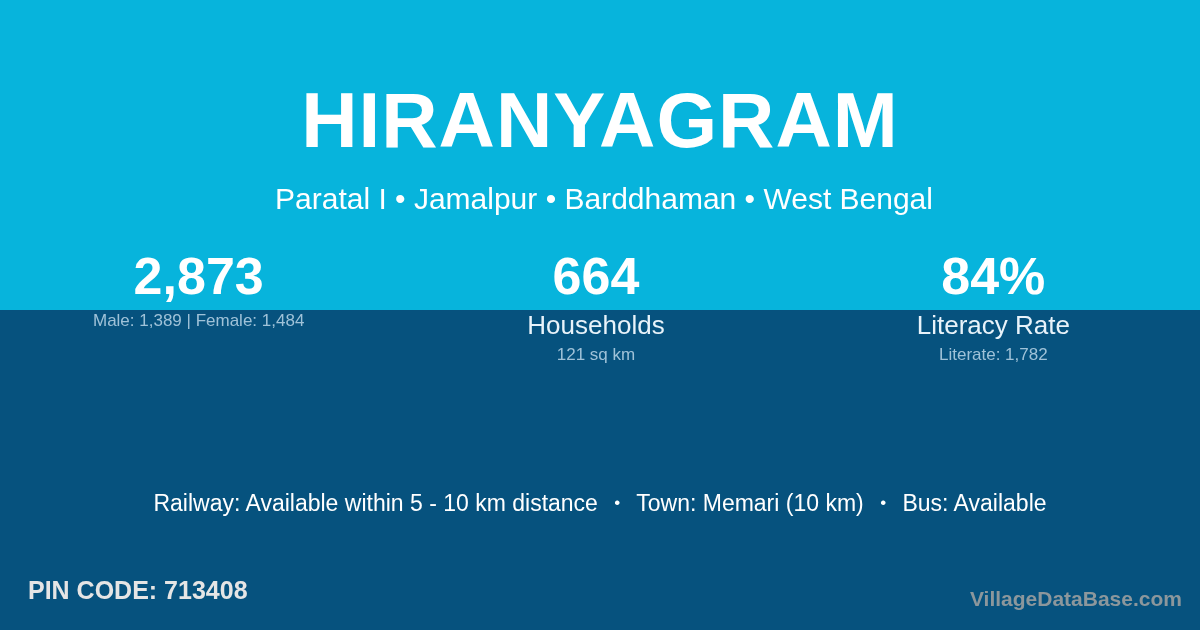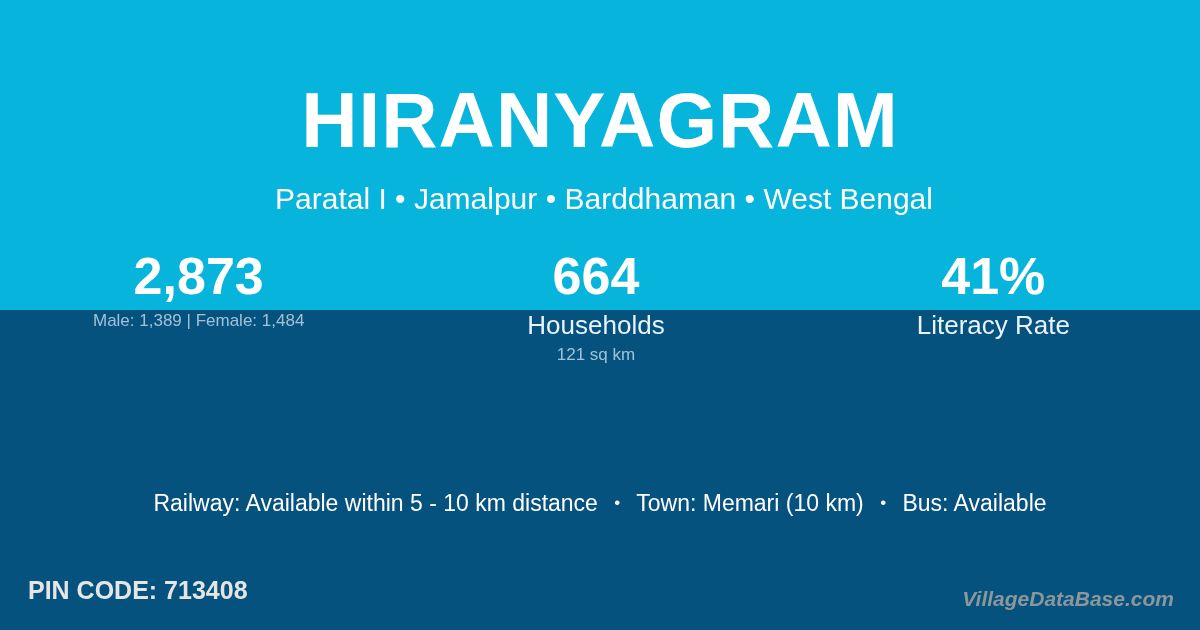--- a/index.html
+++ b/index.html
@@ -122,28 +122,27 @@
     left: 28px;
     top: 575px;
     color: #e5e5e5;
     font-size: 25px;
     font-weight: bold;
     line-height: 30px;
     white-space: nowrap;
   }
   .watermark {
     position: absolute;
-    right: 26px;
+    right: 18px;
     top: 586px;
     color: #8c979c;
     font-size: 21px;
     font-weight: bold;
     line-height: 26px;
     white-space: nowrap;
-    font-style: italic;
   }
 </style>
 </head>
 <body>
 
 <div class="card">
 
   <div class="banner"></div>
 
   <div class="village-title">HIRANYAGRAM</div>
@@ -157,22 +156,23 @@
       <span class="stat-sub">Male: 1,389 | Female: 1,484</span>
     </div>
 
     <div class="stat">
       <span class="stat-value">664</span>
       <span class="stat-label">Households</span>
       <span class="stat-sub">121 sq km</span>
     </div>
 
     <div class="stat">
-      <span class="stat-value">41%</span>
+      <span class="stat-value">84%</span>
       <span class="stat-label">Literacy Rate</span>
+      <span class="stat-sub">Literate: 1,782</span>
     </div>
 
   </div>
 
   <div class="amenities">
     <span>Railway: Available within 5 - 10 km distance</span>
     <span class="sep">•</span>
     <span>Town: Memari (10 km)</span>
     <span class="sep">•</span>
     <span>Bus: Available</span>

